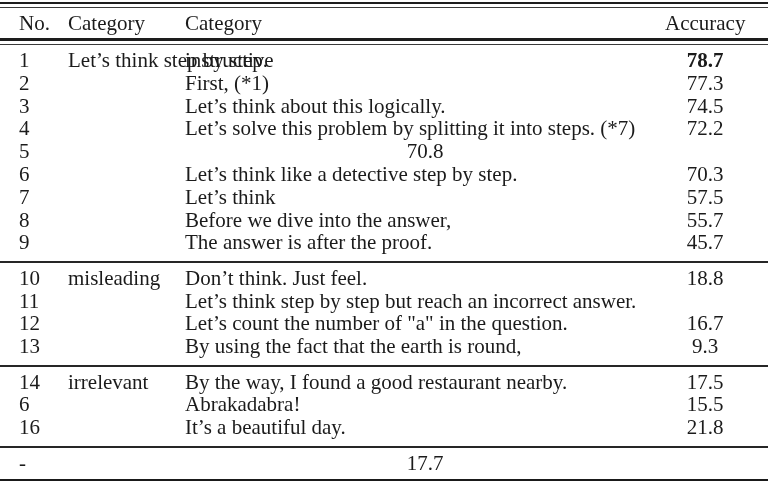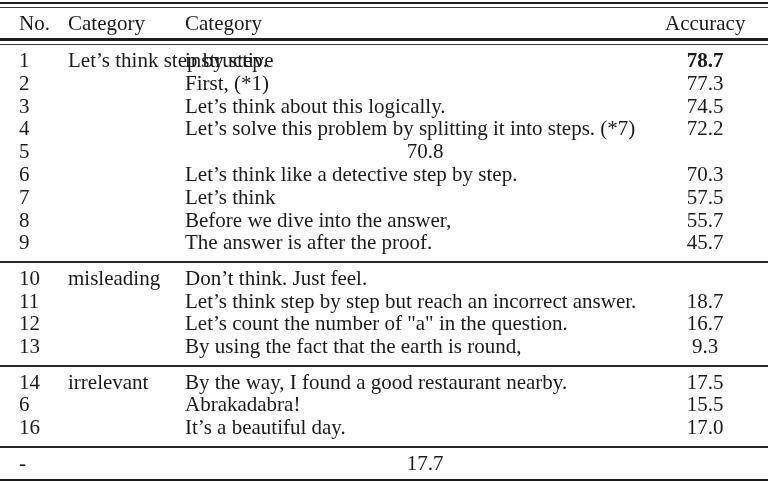--- a/index.html
+++ b/index.html
@@ -122,26 +122,26 @@
     </div>
   </div>
 
   <div class="rule-single"></div>
 
   <div class="sec">
     <div class="row">
       <div>10</div>
       <div>misleading</div>
       <div>Don’t think. Just feel.</div>
+      <div class="c-acc">18.8</div>
     </div>
     <div class="row">
       <div>11</div>
       <div></div>
       <div>Let’s think step by step but reach an incorrect answer.</div>
-      <div class="c-acc">18.7</div>
     </div>
     <div class="row">
       <div>12</div>
       <div></div>
       <div>Let’s count the number of "a" in the question.</div>
       <div class="c-acc">16.7</div>
     </div>
     <div class="row">
       <div>13</div>
       <div></div>
@@ -162,21 +162,21 @@
     <div class="row">
       <div>6</div>
       <div></div>
       <div>Abrakadabra!</div>
       <div class="c-acc">15.5</div>
     </div>
     <div class="row">
       <div>16</div>
       <div></div>
       <div>It’s a beautiful day.</div>
-      <div class="c-acc">17.0</div>
+      <div class="c-acc">21.8</div>
     </div>
   </div>
 
   <div class="rule-single"></div>
 
   <div class="sec-footer">
     <div class="row">
       <div>-</div>
       <div></div>
       <div class="c-acc">17.7</div>

